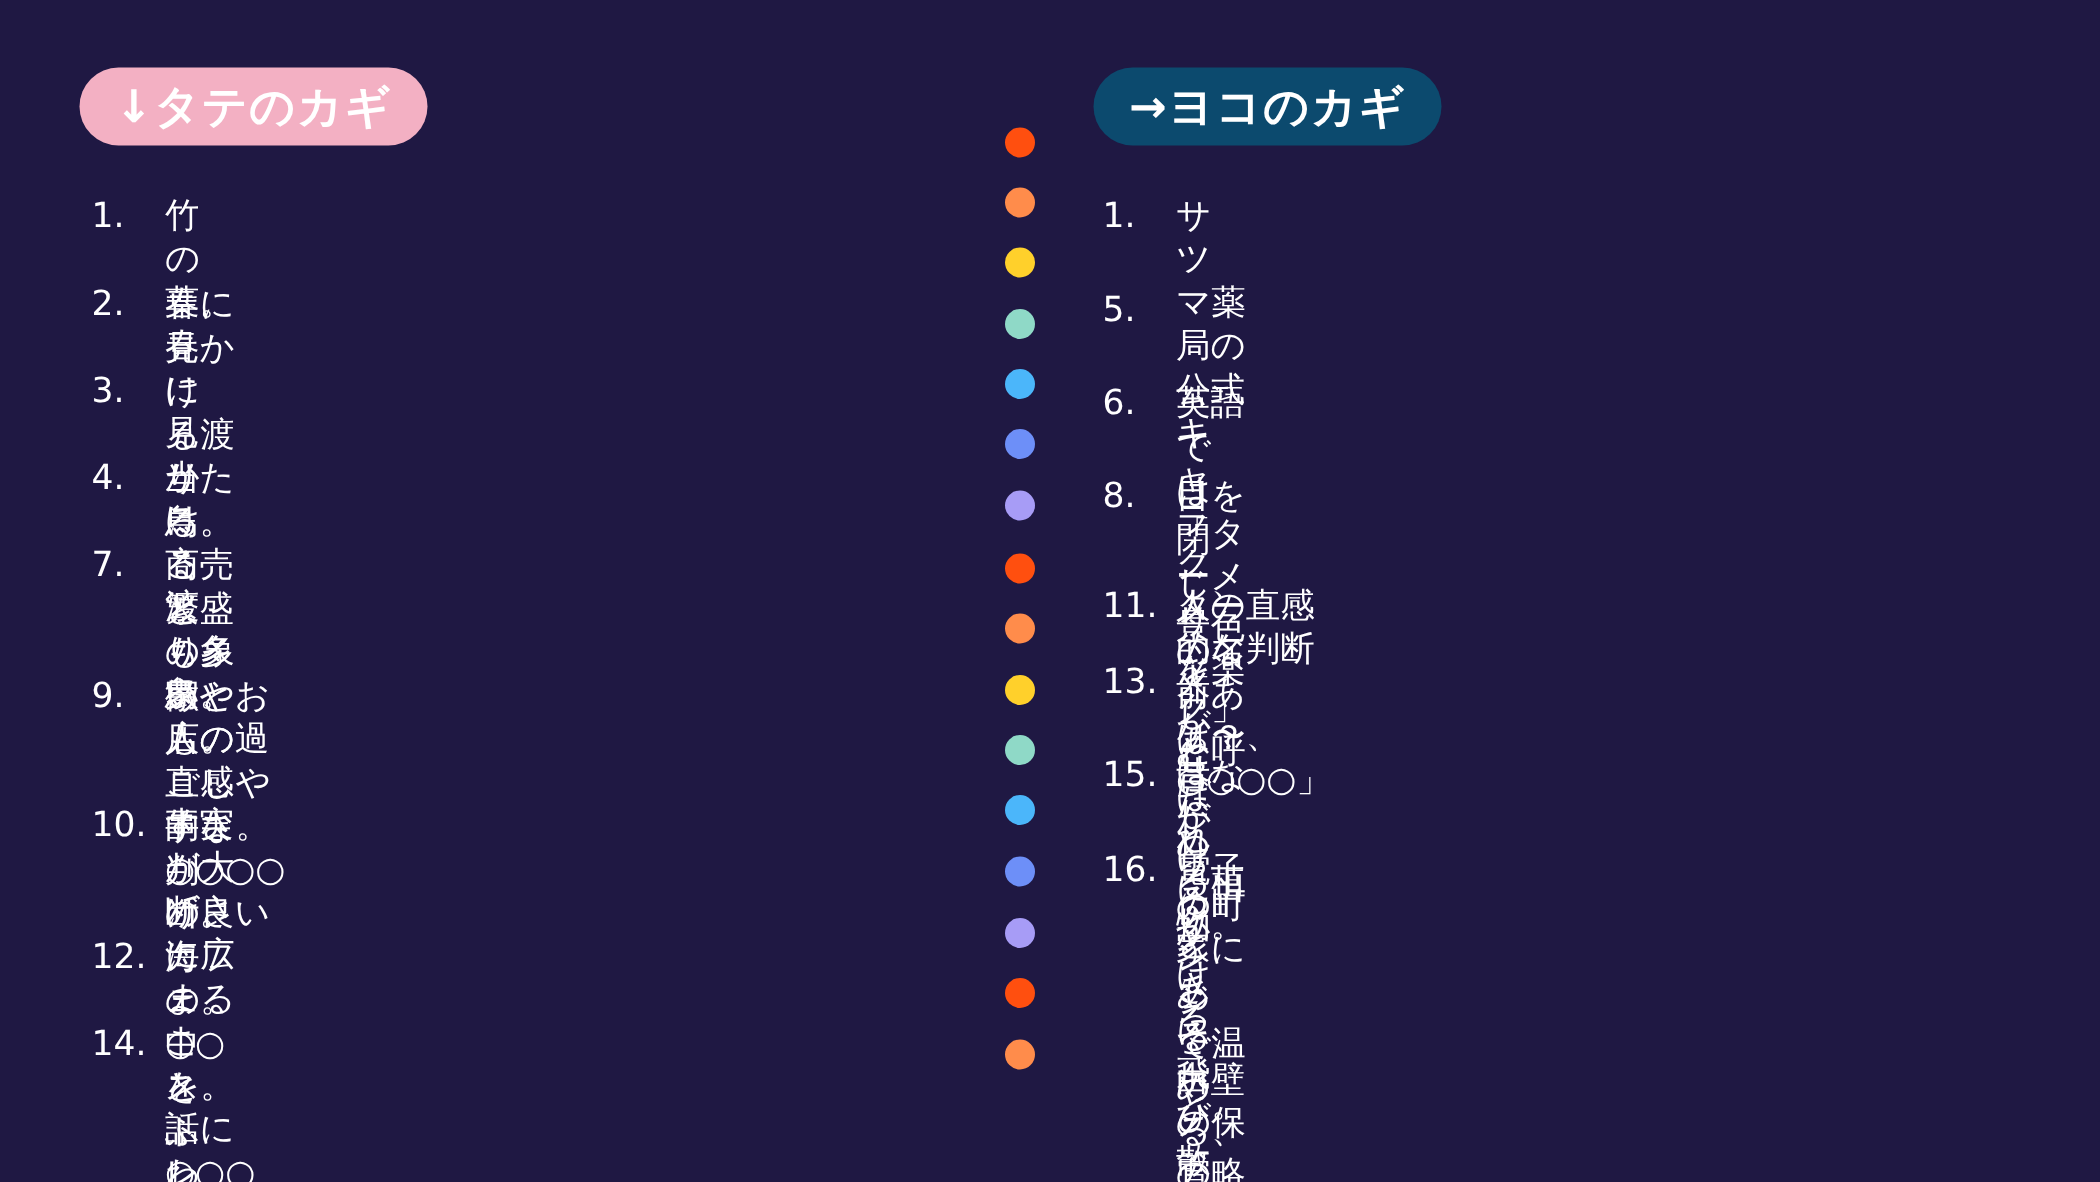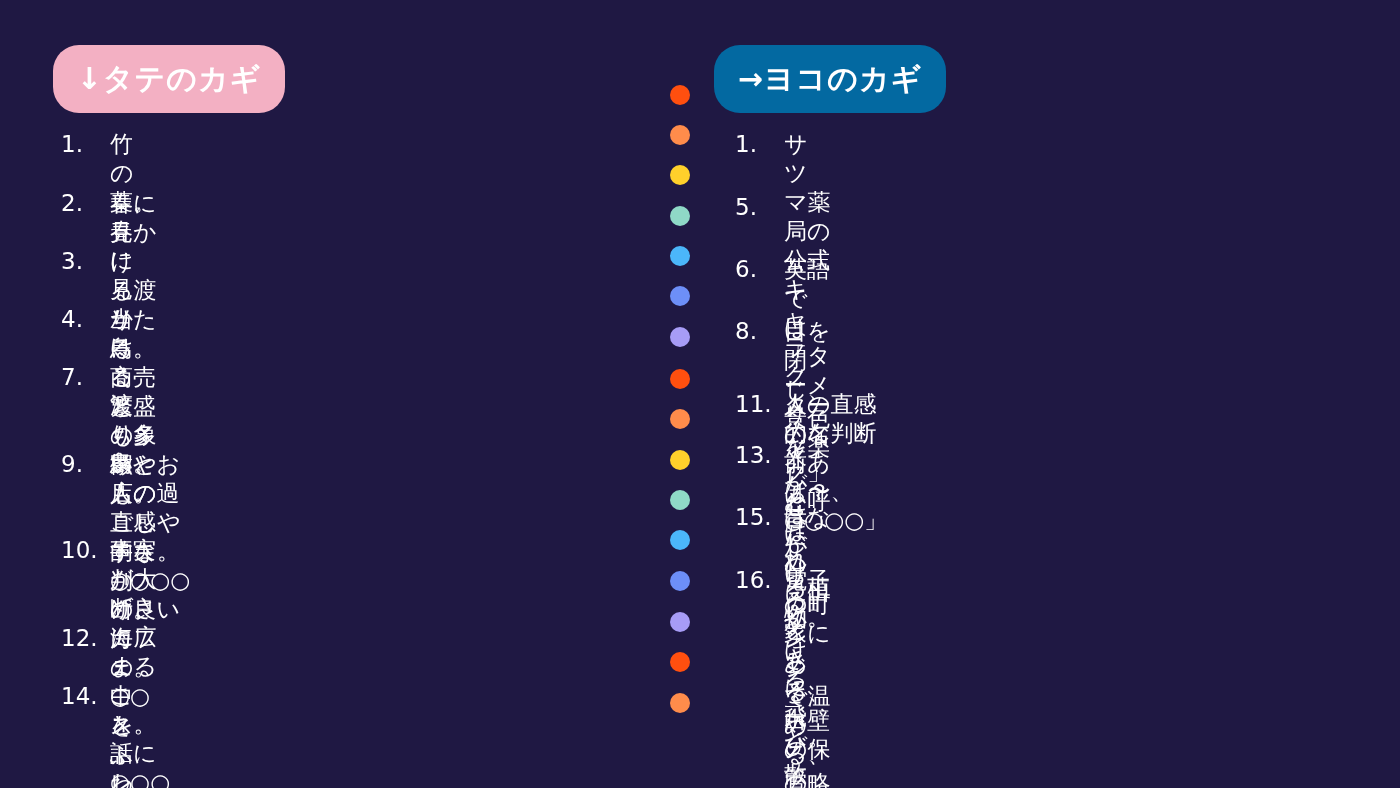--- a/index.html
+++ b/index.html
@@ -10,41 +10,41 @@
       width: 1400px;
       height: 788px;
       background: #1f1843;
       position: relative;
       overflow: hidden;
       font-family: "DejaVu Sans", "Liberation Sans", sans-serif;
       color: #ffffff;
     }
     .pill {
       position: absolute;
-      height: 68px;
+      height: 52px;
       border-radius: 26px;
       display: flex;
       align-items: center;
       justify-content: center;
       font-size: 30px;
       font-weight: bold;
       color: #ffffff;
       letter-spacing: 1px;
     }
     .pill.tate {
       left: 53px;
       top: 45px;
       width: 232px;
       background: #f3b0c3;
     }
     .pill.yoko {
-      left: 714px;
+      left: 729px;
       top: 45px;
       width: 232px;
-      background: #0369a1;
+      background: #0c4a6e;
     }
     .clue-list {
       position: absolute;
       margin: 0;
       padding: 0;
       list-style: none;
       font-size: 23px;
       line-height: 29px;
     }
     .clue-list.down {

